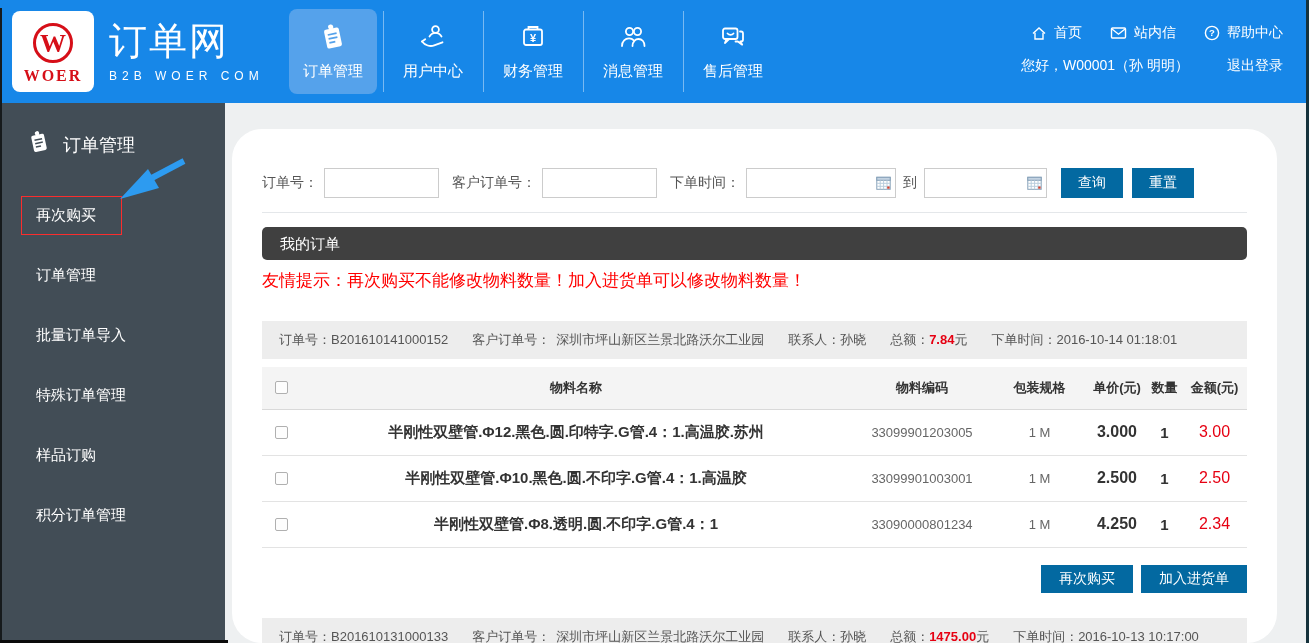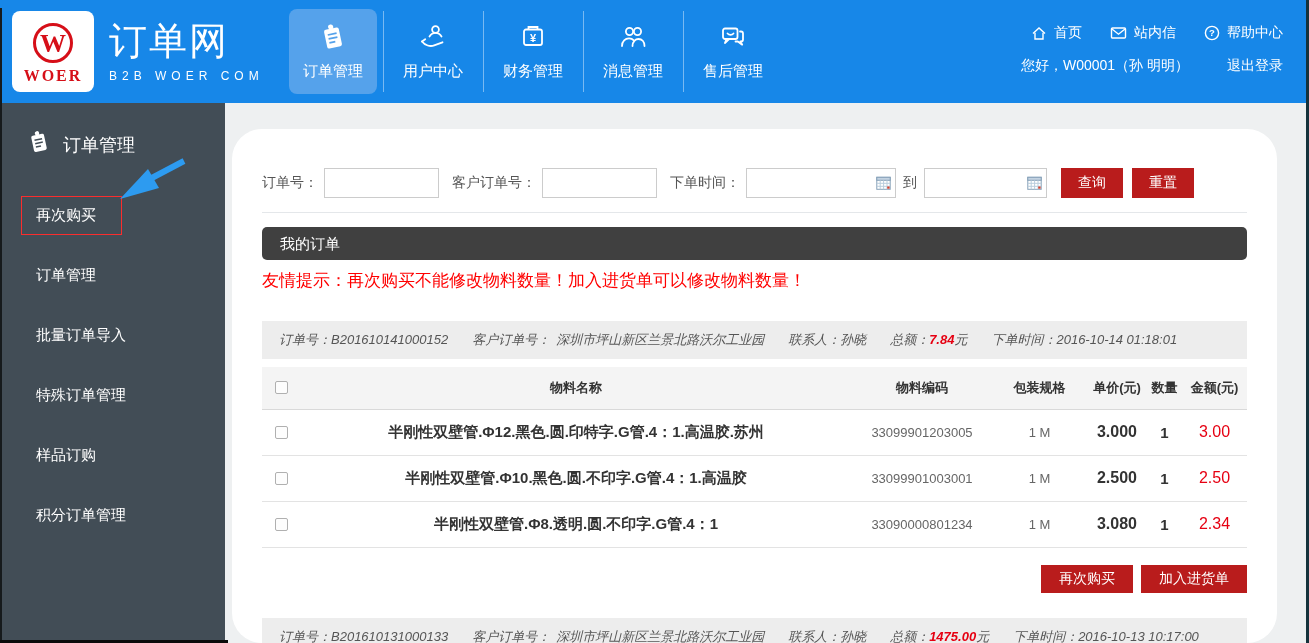--- a/index.html
+++ b/index.html
@@ -42,30 +42,30 @@
 
   .search-row { display:flex; align-items:center; margin-top:39px; height:30px; font-size:14px; color:#555; }
   .f-label { margin-right:6px; white-space:nowrap; }
   .f-label.gap { margin-left:13px; }
   .t-input { width:115px; height:30px; border:1px solid #ccc; background:#fff; padding:0 6px; font-size:13px; color:#333; outline:none; }
   .date-wrap { position:relative; }
   .date-wrap .t-input { width:150px; padding-right:24px; }
   .date-wrap.short .t-input { width:123px; }
   .cal-icon { position:absolute; right:5px; top:8px; cursor:pointer; }
   .to-label { margin:0 7px; color:#555; }
-  .btn { background:#b91c1c; color:#fff; border:none; font-size:14px; cursor:pointer; font-family:inherit;text-align:center; }
+  .btn { background:#0369a1; color:#fff; border:none; font-size:14px; cursor:pointer; font-family:inherit;text-align:center; }
   .btn-search { height:30px; padding:0 17px; margin-left:14px; }
   .btn-search + .btn-search { margin-left:9px; }
 
   .divider { height:1px; background:#e4e7ea; margin-top:14px; }
 
   .section-bar { margin-top:14px; height:33px; background:#404040; border-radius:5px; color:#fff; font-size:15px; line-height:33px; padding-left:18px; }
   .notice { margin-top:9px; color:#ff0000; font-size:17px; }
 
-  .order-meta { margin-top:29px; height:38px; background:#ededed; display:flex; align-items:center; font-size:13px; color:#555; padding-left:17px;font-style:italic; }
+  .order-meta { margin-top:29px; height:38px; background:#ededed; display:flex; align-items:center; font-size:13px; color:#555; padding-left:17px; }
   .order-meta .seg { margin-right:24px; white-space:nowrap; }
   .order-meta .addr { margin-left:6px; }
   .order-meta .red { color:#e60012; font-weight:bold; }
   .order-meta.second { margin-top:25px; }
 
   table.items { width:985px; border-collapse:collapse; table-layout:fixed; margin-top:8px; }
   table.items th { height:42px; background:#f4f4f4; border-bottom:1px solid #d9d9d9; font-size:13px; color:#333; font-weight:bold; text-align:center; }
   table.items td { height:46px; border-bottom:1px solid #e3e3e3; text-align:center; }
   td.c-name { text-align:left; font-weight:bold; font-size:15px; color:#333; }
   td.c-code, td.c-spec { font-size:13px; color:#666; }
@@ -346,21 +346,21 @@
           <td class="c-qty">1</td>
           <td class="c-amount">2.50</td>
         </tr>
         <tr>
           <td>
               <div class="cb"></div>
             </td>
           <td class="c-name">半刚性双壁管.Φ8.透明.圆.不印字.G管.4：1</td>
           <td class="c-code">33090000801234</td>
           <td class="c-spec">1 M</td>
-          <td class="c-price">3.080</td>
+          <td class="c-price">4.250</td>
           <td class="c-qty">1</td>
           <td class="c-amount">2.34</td>
         </tr>
       </tbody>
     </table>
 
     <div class="actions">
       <button class="btn btn-act">再次购买</button>
       <button class="btn btn-act">加入进货单</button>
     </div>

